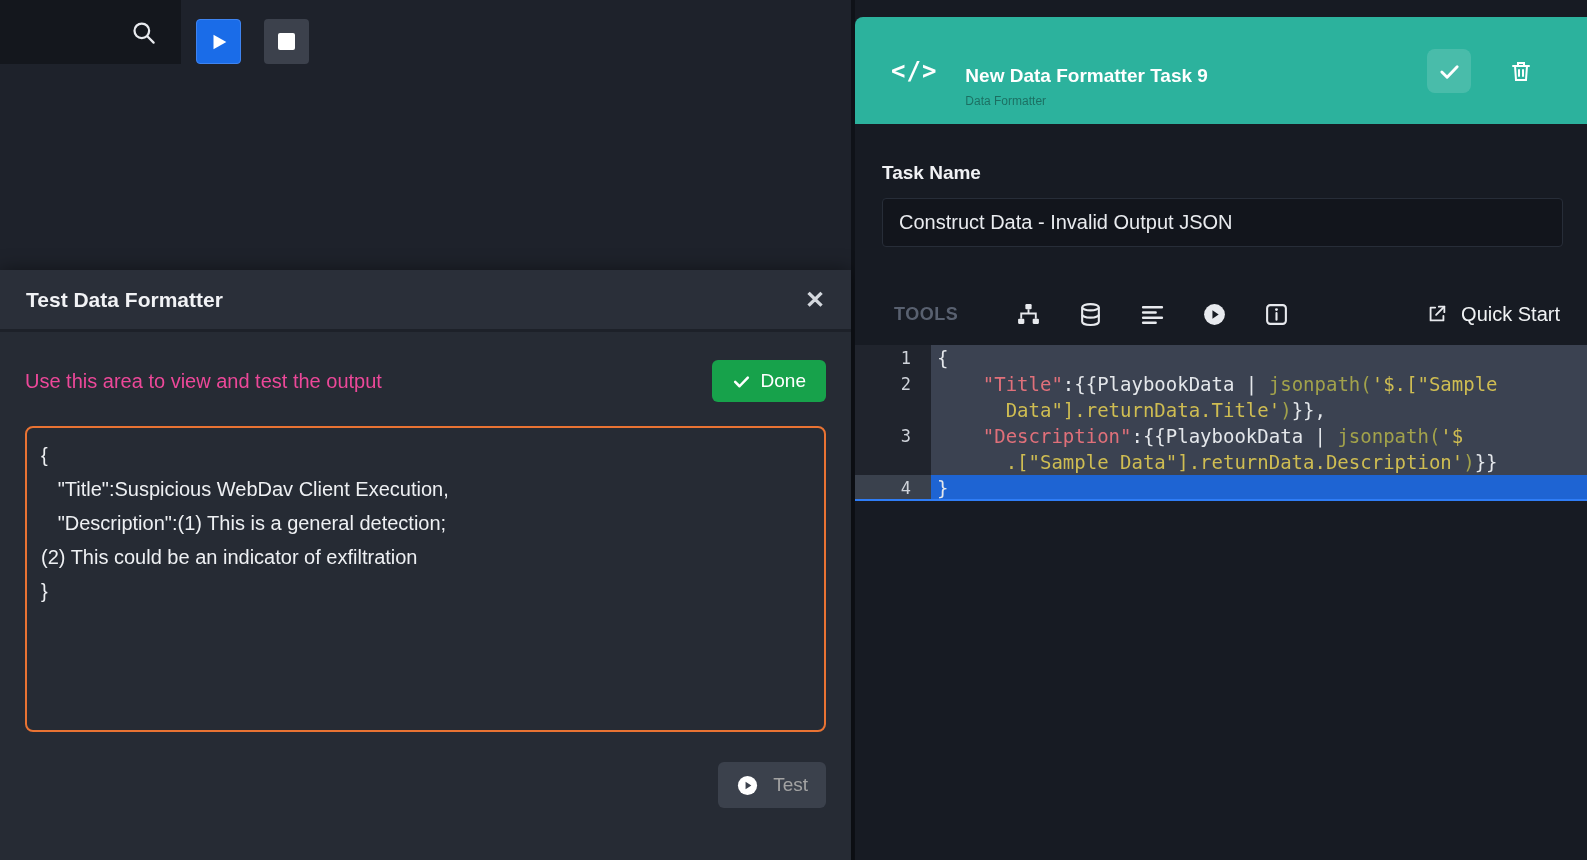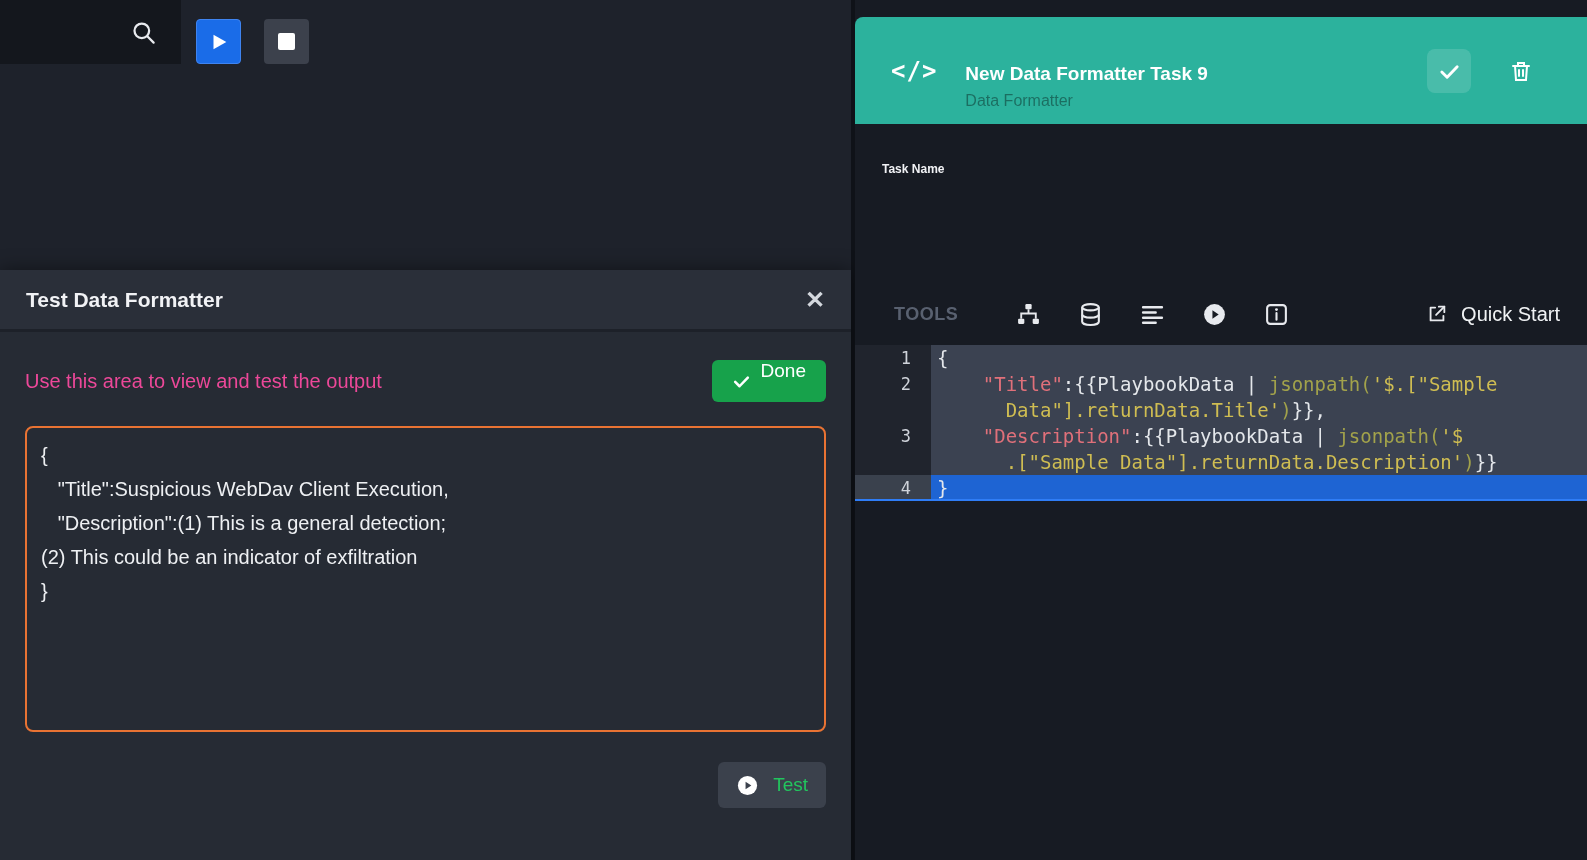--- a/index.html
+++ b/index.html
@@ -21,45 +21,45 @@
   
   .modal { position:absolute; left:0; top:270px; width:851px; height:726px; background:#262b34;
            box-shadow:0 0 18px rgba(0,0,0,.45); }
   .modal-header { height:62px; background:#2a2f39; border-bottom:3px solid #1d2129;
                   display:flex; align-items:center; justify-content:space-between; padding:0 26px; }
   .modal-title { font-size:21px; font-weight:700; color:#f1f2f5; }
   .modal-close { background:none; border:none; color:#d4d8de; font-size:24px; font-weight:700; cursor:pointer; line-height:1; }
   .modal-body { padding:0 25px; }
   .instruction-row { margin-top:28px; display:flex; align-items:center; justify-content:space-between; }
   .instruction { font-size:20px; color:#ec4899; }
-  .btn-done { display:inline-flex; gap:10px; background:#17a24b; color:#ffffff;
+  .btn-done { display:inline-flex; align-items:center; gap:10px; background:#17a24b; color:#ffffff;
               border:none; border-radius:6px; height:42px; padding:0 20px; font-size:19px; font-weight:500;
               font-family:"Liberation Sans", sans-serif; cursor:pointer; }
   .output-area { margin-top:24px; height:306px; border:2px solid #e97333; border-radius:8px;
                  background:#262b34; padding:10px 14px; font-size:20px; line-height:34px;
                  color:#eef0f3; white-space:pre-wrap; font-family:"Liberation Sans", sans-serif; cursor:text; }
   .test-row { margin-top:30px; display:flex; justify-content:flex-end; }
-  .btn-test { display:inline-flex; align-items:center; gap:14px; background:#3b414c; color:#22c55e;
+  .btn-test { display:inline-flex; align-items:center; gap:14px; background:#3b414c; color:#a3a3a3;
               border:none; border-radius:6px; height:46px; padding:0 18px; font-size:19px;
               font-family:"Liberation Sans", sans-serif; cursor:pointer; }
 
   
   .task-panel { position:absolute; left:855px; top:0; width:732px; height:860px; background:#171b23; }
   .teal-header { position:absolute; left:0; top:17px; right:0; height:107px; background:#2cb29d;
                  border-top-left-radius:8px; display:flex; align-items:center; padding-left:36px; }
   .code-glyph { font-size:24px; font-weight:700; color:#ffffff; letter-spacing:1px; font-family:"DejaVu Sans Mono", monospace; }
   .head-text { margin-left:28px; }
   .head-title { font-size:19px; font-weight:700; color:#ffffff;margin-top:32px; }
-  .head-sub { margin-top:7px; font-size:16px; color:rgba(0,0,0,0.38); }
+  .head-sub { margin-top:7px; font-size:12px; color:rgba(0,0,0,0.38); }
   .head-check { position:absolute; right:116px; top:32px; width:44px; height:44px; border:none; border-radius:8px;
                 background:rgba(255,255,255,0.14); display:flex; align-items:center; justify-content:center; cursor:pointer; }
   .head-trash { position:absolute; right:44px; top:32px; width:44px; height:44px; border:none; background:transparent;
                 display:flex; align-items:center; justify-content:center; cursor:pointer; }
 
-  .task-label { position:absolute; left:27px; top:162px; font-size:12px; font-weight:700; color:#f1f2f5;text-align:right; }
+  .task-label { position:absolute; left:27px; top:162px; font-size:19px; font-weight:700; color:#f1f2f5;text-align:right; }
   .task-input { position:absolute; left:27px; top:198px; width:681px; height:49px; background:#12151c;
                 border:1px solid #272d38; border-radius:4px; color:#e9ebef; font-size:20px; padding:0 16px;
                 font-family:"Liberation Sans", sans-serif; outline:none; }
 
   .tools-row { position:absolute; left:12px; right:0; top:288px; height:52px; display:flex; align-items:center; padding:0 27px; }
   .tools-label { font-size:18px; font-weight:700; letter-spacing:0.5px; color:#596170; }
   .tool-icons { margin-left:58px; display:flex; align-items:center; gap:37px; }
   .tool-btn { background:none; border:none; color:#e8eaee; cursor:pointer; display:flex; align-items:center; }
   .quick-start { margin-left:auto; background:none; border:none; color:#f0f2f4; display:inline-flex; align-items:center;
                  gap:13px; font-size:20px; font-family:"Liberation Sans", sans-serif; cursor:pointer; }
@@ -162,20 +162,21 @@
             <path d="M4 7h16"></path>
               <path d="M9 7V4h6v3"></path>
               <path d="M6 7l1 14h10l1-14"></path>
               <path d="M10 11v6M14 11v6"></path>
           </svg>
         </span>
       </button>
     </header>
 
     <label class="task-label">Task Name</label>
+    <input class="task-input" type="text" value="Construct Data - Invalid Output JSON" style="">
 
     <div class="tools-row">
       <span class="tools-label">TOOLS</span>
       <span class="tool-icons">
         <button class="tool-btn">
           <svg viewBox="0 0 24 24" width="25" height="25" fill="currentColor">
             <rect x="9" y="2" width="6" height="5" rx="1"></rect>
             <rect x="2" y="16" width="6" height="5" rx="1"></rect>
             <rect x="16" y="16" width="6" height="5" rx="1"></rect>
             <path d="M12 7v4M12 11H5v5M12 11h7v5" stroke="currentColor" stroke-width="1.8" fill="none"></path>

